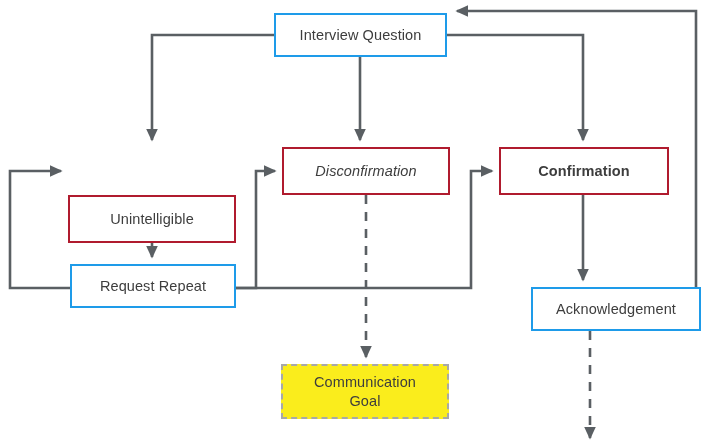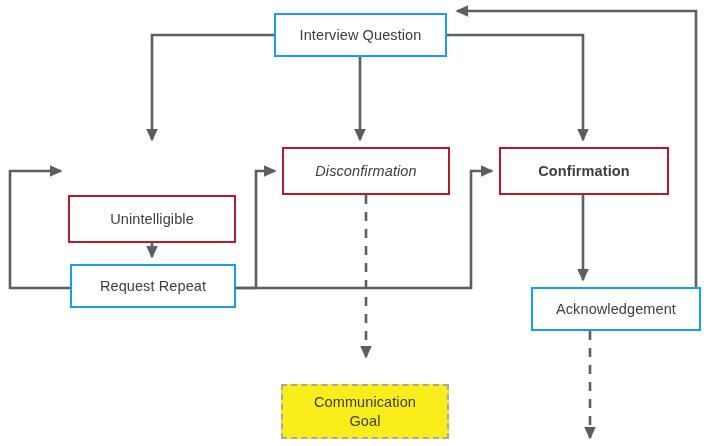--- a/index.html
+++ b/index.html
@@ -101,18 +101,18 @@
   </div>
 
   <div class="node node-blue" style="left:70px; top:264px; width:166px; height:44px;">
     <span>Request Repeat</span>
   </div>
 
   <div class="node node-blue" style="left:499px; top:287px; width:170px; height:44px;margin-left:32px;">
     <span>Acknowledgement</span>
   </div>
 
-  <div class="node node-goal" style="left:281px; top:384px; width:168px; height:55px; flex-direction:column;">
+  <div class="node node-goal" style="left:281px; top:364px; width:168px; height:55px; flex-direction:column;">
     <span class="goal-inner">Communication</span>
     <span class="goal-inner">Goal</span>
   </div>
 
 </div>
 
 </body></html>

